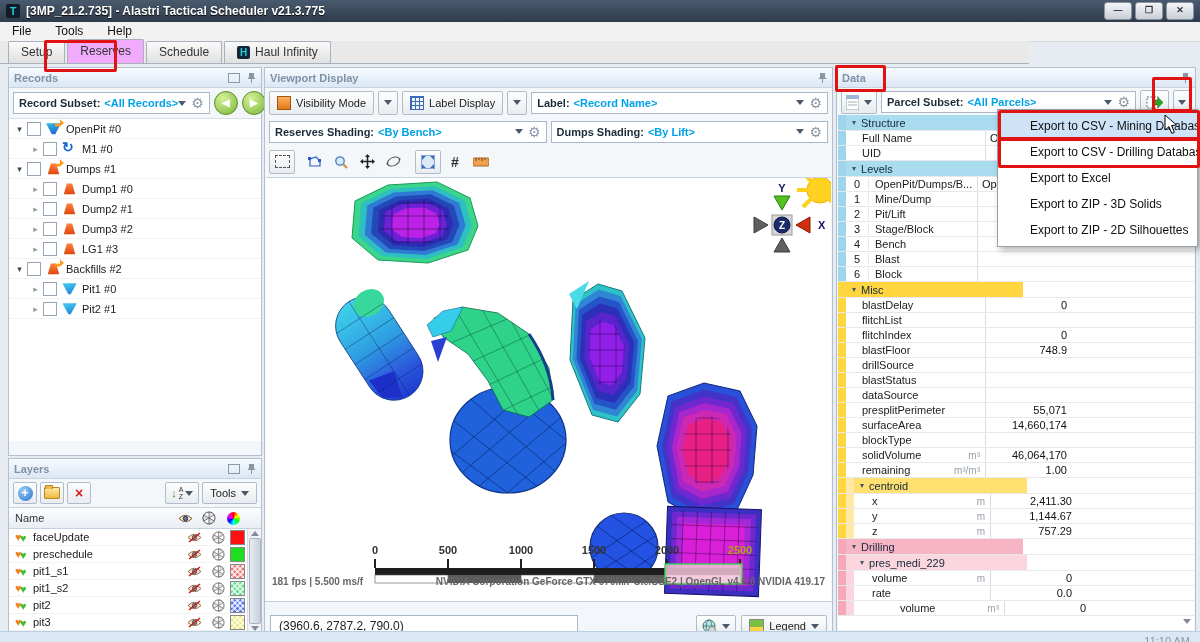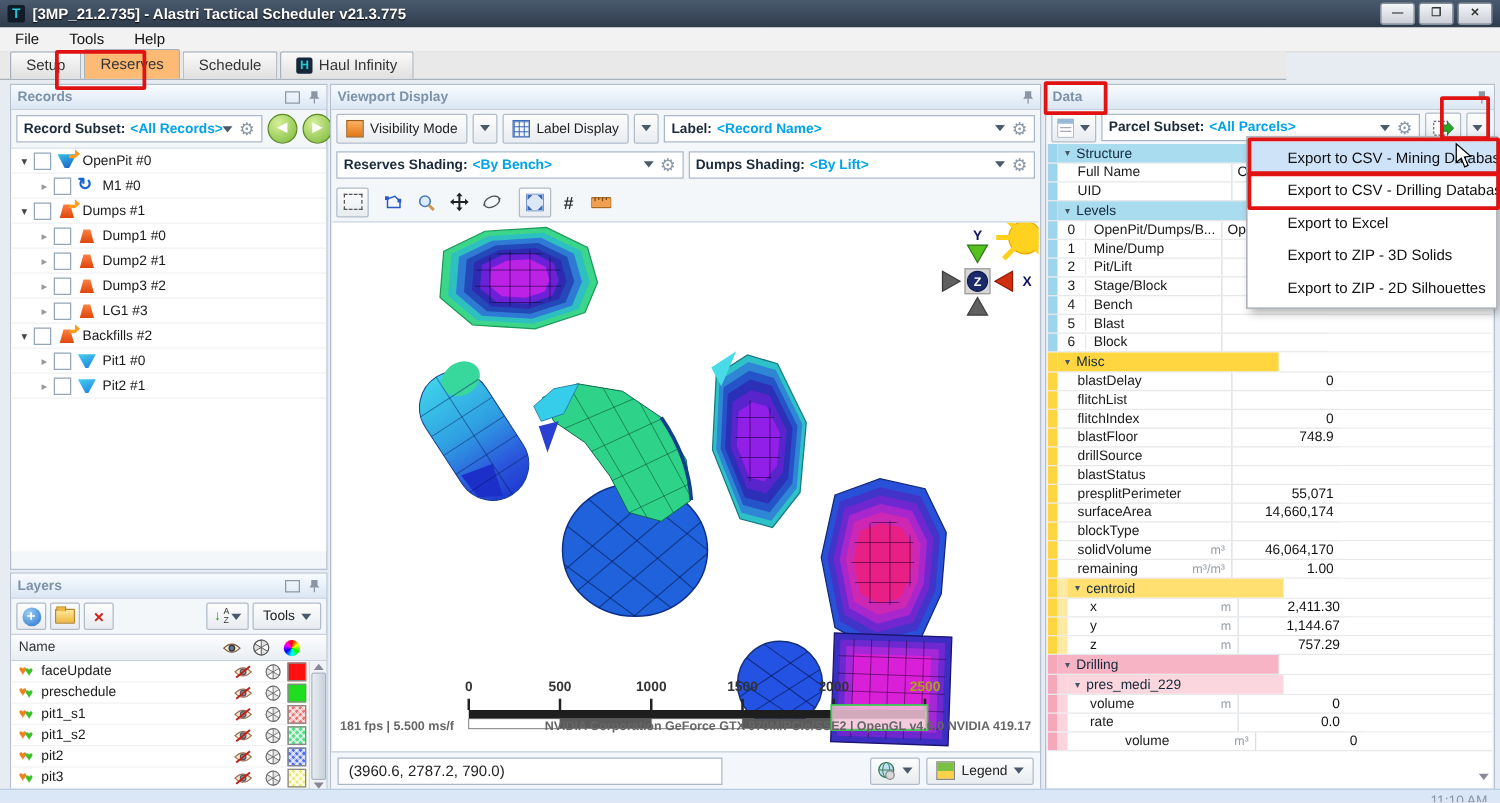--- a/index.html
+++ b/index.html
@@ -9,21 +9,21 @@
   
   .titlebar{position:absolute;left:0;top:0;width:1200px;height:22px;background:linear-gradient(#4a5a6e,#2e3b4c);display:flex;align-items:center;padding:0 6px;box-sizing:border-box;}
   .appicon{width:14px;height:14px;background:#101c28;border-radius:2px;color:#20c8d8;font-weight:bold;font-size:11px;text-align:center;line-height:14px;margin-right:6px;flex:none;}
   .title-text{color:#fff;font-weight:bold;font-size:12px;text-shadow:0 1px 1px #000;}
   .winbtns{margin-left:auto;display:flex;gap:3px;}
   .wbtn{width:26px;height:16px;border:1px solid #8a94a0;border-radius:3px;background:linear-gradient(#f4f6f8,#c9ced6);color:#333;font-size:9px;font-weight:bold;text-align:center;line-height:15px;}
   .menubar{position:absolute;left:0;top:22px;width:1200px;height:19px;background:#f2f2f2;border-bottom:1px solid #d8d8d8;display:flex;align-items:center;}
   .menuitem{padding:0 12px;font-size:12px;color:#111;line-height:19px;}
   .tabstrip{position:absolute;left:0;top:41px;width:1029px;height:23px;background:#e9e9e9;border-bottom:1px solid #a8b2bc;display:flex;align-items:flex-end;padding-left:8px;box-sizing:border-box;}
   .tab{height:21px;line-height:21px;padding:0 12px;border:1px solid #a8b2bc;border-bottom:none;background:linear-gradient(#fafafa,#e0e0e0);margin-right:2px;font-size:12px;color:#333;border-radius:2px 2px 0 0;display:flex;align-items:center;gap:5px;}
-  .tab.active{background:#fdba74;height:23px;line-height:23px;position:relative;z-index:2;}
+  .tab.active{background:#f0abfc;height:23px;line-height:23px;position:relative;z-index:2;}
   .hi-icon{width:13px;height:13px;background:#14273a;border-radius:2px;color:#25c8d0;font-weight:bold;font-size:10px;text-align:center;line-height:13px;}
 
   
   .panel{position:absolute;background:#f4f7fa;border:1px solid #b4c0d0;box-sizing:border-box;}
   .phdr{height:19px;display:flex;align-items:center;padding:0 5px;background:linear-gradient(#f8fbfe,#dbe7f4);border-bottom:1px solid #c6d2e0;color:#7d92a8;font-weight:bold;font-size:11px;}
   .phdr .sp{flex:1;}
   .minibox{width:10px;height:8px;border:1px solid #8a98a8;margin-right:7px;}
   .pinicon{width:9px;height:11px;}
   .toolrow{display:flex;align-items:center;gap:4px;padding:3px 4px;box-sizing:border-box;}
   .combo{display:flex;align-items:center;height:22px;background:#fff;border:1px solid #a9b8c8;padding:0 5px;box-sizing:border-box;font-size:11px;}
@@ -74,21 +74,21 @@
   .scar.up{border-bottom:5px solid #889;}
   .scar.dn{border-top:5px solid #889;}
   .sthumb{width:10px;flex:1;margin:2px 0;background:linear-gradient(90deg,#e8ecf2,#c8d0da);border:1px solid #aab4c0;border-radius:2px;}
   .cube{width:12px;height:12px;background:linear-gradient(#ffb060,#e07818);border:1px solid #a05810;}
   .gridic{width:12px;height:12px;border:1px solid #3a6ab8;background:linear-gradient(#cfe4ff,#9cc2ee);background-image:linear-gradient(#3a6ab8 1px,transparent 1px),linear-gradient(90deg,#3a6ab8 1px,transparent 1px);background-size:4px 4px;}
   .canvas{position:absolute;left:1px;top:109px;width:565px;height:424px;background:#fff;border-top:1px solid #c6d2e0;overflow:hidden;}
   .fps{position:absolute;left:6px;top:398px;font-size:10px;font-weight:bold;color:#666;}
   .gpu{position:absolute;right:6px;top:398px;font-size:10px;font-weight:bold;color:#666;}
   .ticklbl{position:absolute;transform:translateX(-50%);font-size:11px;font-weight:bold;color:#333;top:366px;}
   .ticklbl.hl{color:#a8a418;}
-  .vbottom{position:absolute;left:0;bottom:0;width:100%;height:30px;border-top:1px solid #c2cfdd;background:#f3f6fa;display:flex;align-items:center;padding:13px 5px;box-sizing:border-box;gap:5px;}
+  .vbottom{position:absolute;left:0;bottom:0;width:100%;height:30px;border-top:1px solid #c2cfdd;background:#f3f6fa;display:flex;align-items:flex-start;padding:13px 5px;box-sizing:border-box;gap:5px;}
   .coordbox{width:290px;height:20px;background:#fff;border:1px solid #a9b8c8;font-size:12px;color:#222;line-height:20px;padding:0 8px;}
 
   
   .dgrid{position:absolute;left:1px;top:47px;right:1px;bottom:1px;background:#fff;overflow:hidden;}
   .drow{display:flex;align-items:stretch;border-bottom:1px solid #e6e8ea;position:relative;}
   .band{width:8px;flex:none;}
   .band.b{background:#9fd4ed;}
   .band.y{background:#ffd640;} .band.y2{background:#ffe9a3;}
   .band.p{background:#f5a8bc;} .band.p2{background:#fbd4de;}
   .ghead{flex:1;display:flex;align-items:center;font-size:11px;color:#12283a;padding-left:6px;gap:5px;max-width:212px;}
@@ -1000,20 +1000,28 @@
           <span class="band y"></span>
           <span class="dname" style="flex:1;max-width:204px;padding-left:16px;">
             <span style="padding-left:0px;">blastStatus</span>
           </span>
           <span class="dval"></span>
           <span class="gfill"></span>
         </div>
         <div class="drow" style="height: 14px;">
           <span class="band y"></span>
           <span class="dname" style="flex:1;max-width:204px;padding-left:16px;">
+            <span style="padding-left:0px;">dataSource</span>
+          </span>
+          <span class="dval"></span>
+          <span class="gfill"></span>
+        </div>
+        <div class="drow" style="height: 14px;">
+          <span class="band y"></span>
+          <span class="dname" style="flex:1;max-width:204px;padding-left:16px;">
             <span style="padding-left:0px;">presplitPerimeter</span>
           </span>
           <span class="dval">55,071</span>
           <span class="gfill"></span>
         </div>
         <div class="drow" style="height: 14px;">
           <span class="band y"></span>
           <span class="dname" style="flex:1;max-width:204px;padding-left:16px;">
             <span style="padding-left:0px;">surfaceArea</span>
           </span>

